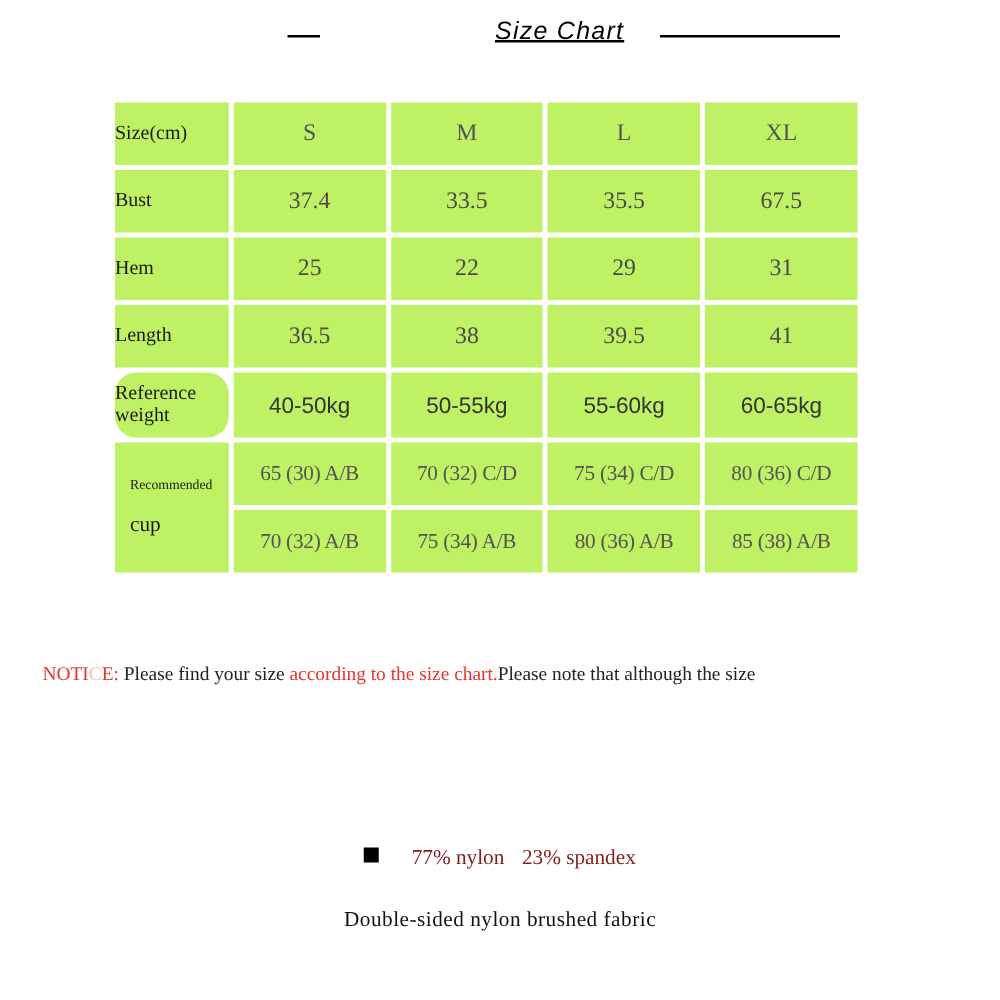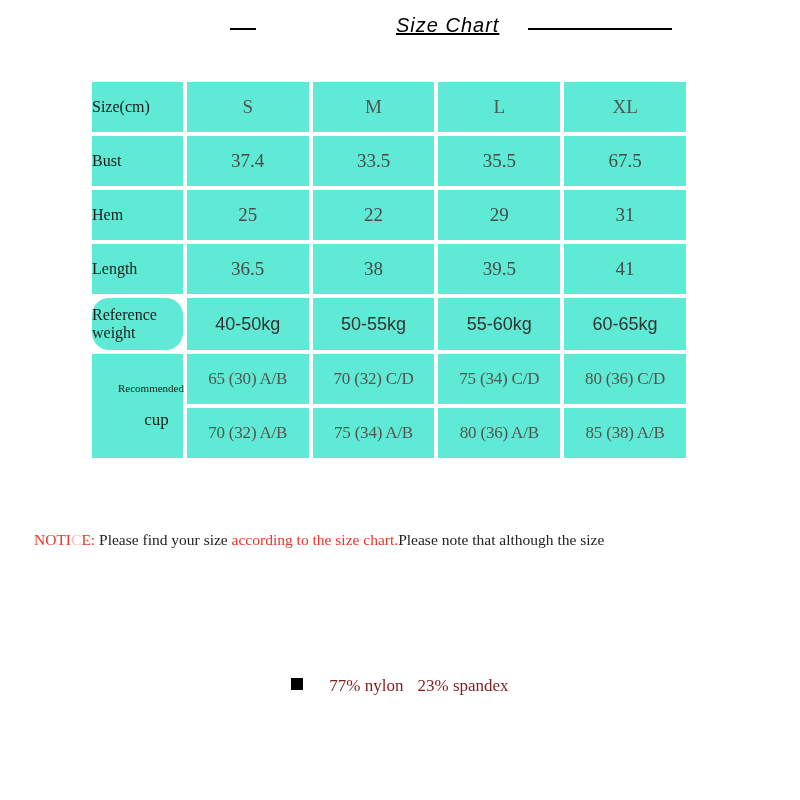--- a/index.html
+++ b/index.html
@@ -49,21 +49,21 @@
   .size-table {
     position: absolute;
     left: 88px;
     top: 78px;
     width: 602px;
     border-collapse: separate;
     border-spacing: 4px;
     table-layout: fixed;
   }
   .size-table td {
-    background: #5eead4;
+    background: #bef264;
     padding: 0;
     vertical-align: middle;
   }
   .col-label { width: 88px; }
   .col-data  { width: 118px; }
 
   .cell-label {
     font-family: "Liberation Serif", "DejaVu Serif", serif;
     font-size: 16px;
     color: #1a1a1a;
@@ -225,21 +225,21 @@
         <span>Reference</span><br>
         <span>weight</span>
       </td>
       <td class="cell-value sans">40-50kg</td>
       <td class="cell-value sans">50-55kg</td>
       <td class="cell-value sans">55-60kg</td>
       <td class="cell-value sans">60-65kg</td>
     </tr>
 
     <tr class="row-cup">
-      <td class="cell-label" rowspan="2" style="padding:14px;text-align:right;">
+      <td class="cell-label" rowspan="2" style="padding:0;">
         <div class="label-stack">
           <span class="label-small">Recommended</span>
           <span class="label-big">cup</span>
         </div>
       </td>
       <td class="cell-value cup">65 (30) A/B</td>
       <td class="cell-value cup">70 (32) C/D</td>
       <td class="cell-value cup">75 (34) C/D</td>
       <td class="cell-value cup">80 (36) C/D</td>
     </tr>
@@ -254,13 +254,14 @@
 </table>
 
 <div class="notice">
   <span class="lbl">NOTI</span><span class="faint">C</span><span class="lbl">E:</span><span> Please find your size </span><span class="red">according to the size chart.</span><span>Please note that although the size</span>
 </div>
 
 <div class="fabric-block">
   <div class="fabric-row1">
     <span class="bullet-square"></span><span>77% nylon</span><span class="fabric-gap"></span><span>23% spandex</span>
   </div>
+  <div class="fabric-row2">Double-sided nylon brushed fabric</div>
 </div>
 
 </body></html>

